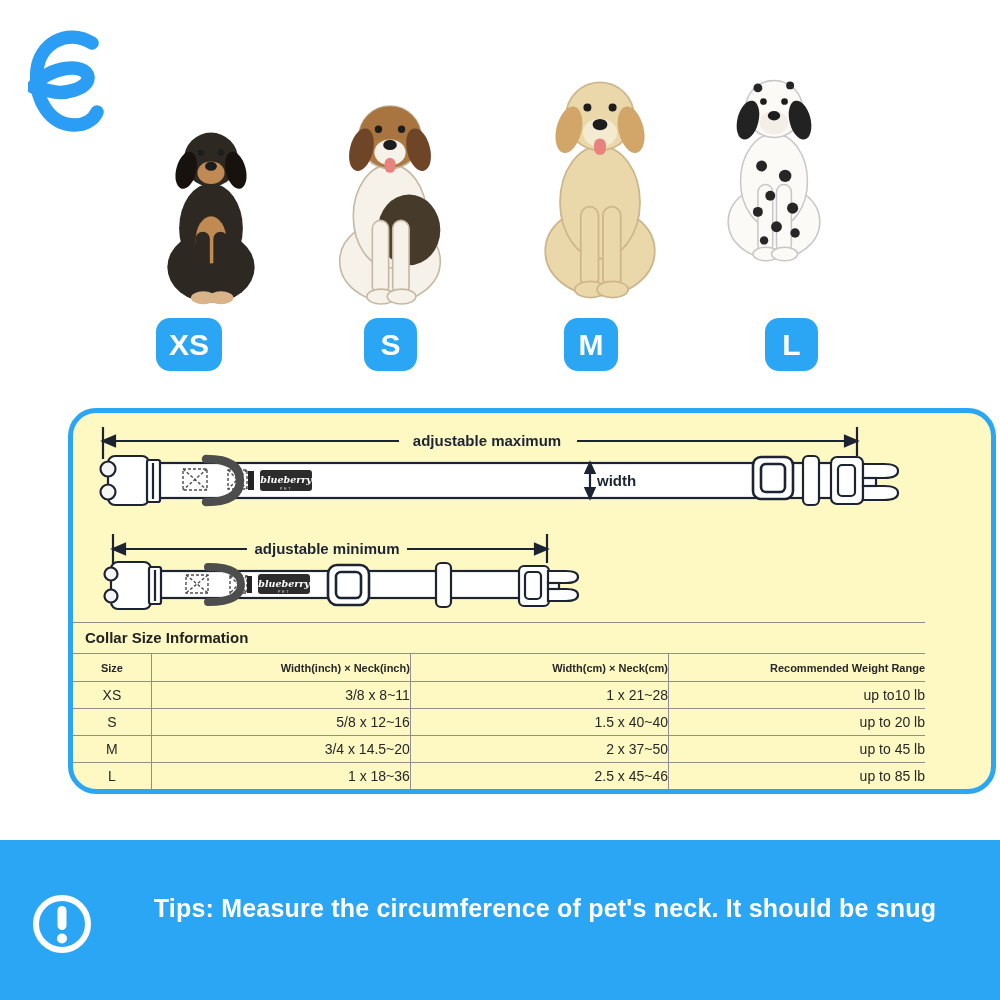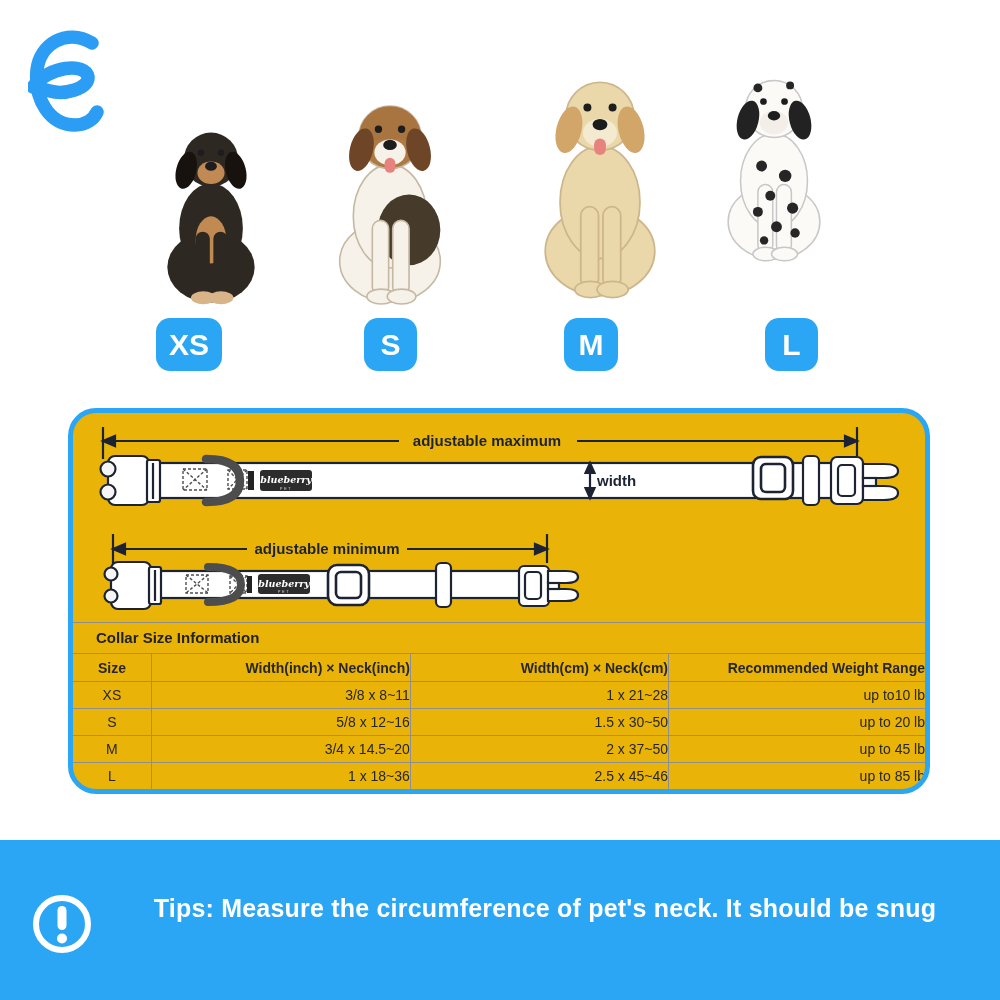--- a/index.html
+++ b/index.html
@@ -25,29 +25,29 @@
 
   
   .badge{position:absolute;top:318px;height:53px;border-radius:14px;background:var(--accent);
     color:#fff;font-weight:bold;font-size:30px;display:flex;align-items:center;justify-content:center;}
   .badge-xs{left:156px;width:66px;}
   .badge-s{left:364px;width:53px;}
   .badge-m{left:564px;width:54px;}
   .badge-l{left:765px;width:53px;}
 
   
-  .panel{left:68px;top:408px;width:862px;height:386px;box-sizing:border-box;
-    border:5px solid var(--accent);border-radius:28px;background:#eab308;overflow:hidden;}
+  .panel{left:68px;top:408px;width:928px;height:386px;box-sizing:border-box;
+    border:5px solid var(--accent);border-radius:28px;background:#fef9c3;overflow:hidden;}
   .diagram{position:absolute;left:0;top:0;width:852px;height:209px;}
   .tablewrap{position:absolute;left:0;top:209px;width:852px;border-top:1px solid var(--tline);}
-  .table-title{height:30px;line-height:30px;padding-left:23px;font-size:15px;font-weight:600;
+  .table-title{height:30px;line-height:30px;padding-left:12px;font-size:15px;font-weight:600;
     color:#222;border-bottom:1px solid var(--tline);}
   table{width:100%;border-collapse:collapse;table-layout:fixed;}
   th,td{text-align:center;color:var(--ttext);height:26px;padding:0;}
-  th{font-size:14px;font-weight:bold;height:27px;}
+  th{font-size:11px;font-weight:bold;height:27px;}
   td{font-size:14px;}
   th+th,td+td{border-left:1px solid var(--tline);text-align:right;}
   tbody tr td{border-top:1px solid var(--tline);}
   tbody tr:last-child td{border-bottom:1px solid var(--tline);}
 
   
   .banner{left:0;top:840px;width:1000px;height:172px;background:var(--accent);}
   .alert{position:absolute;left:30px;top:52px;width:64px;height:64px;}
   .tiptext{position:absolute;left:118px;right:28px;top:50px;text-align:center;color:#fff;
     font-size:25px;line-height:36px;font-weight:bold;letter-spacing:.2px;}
@@ -237,21 +237,21 @@
         <tbody id="tbody">
             <tr>
               <td>XS</td>
               <td>3/8 x 8~11</td>
               <td>1 x 21~28</td>
               <td>up to10 lb</td>
             </tr>
             <tr>
               <td>S</td>
               <td>5/8 x 12~16</td>
-              <td>1.5 x 30~50</td>
+              <td>1.5 x 40~40</td>
               <td>up to 20 lb</td>
             </tr>
             <tr>
               <td>M</td>
               <td>3/4 x 14.5~20</td>
               <td>2 x 37~50</td>
               <td>up to 45 lb</td>
             </tr>
             <tr>
               <td>L</td>

